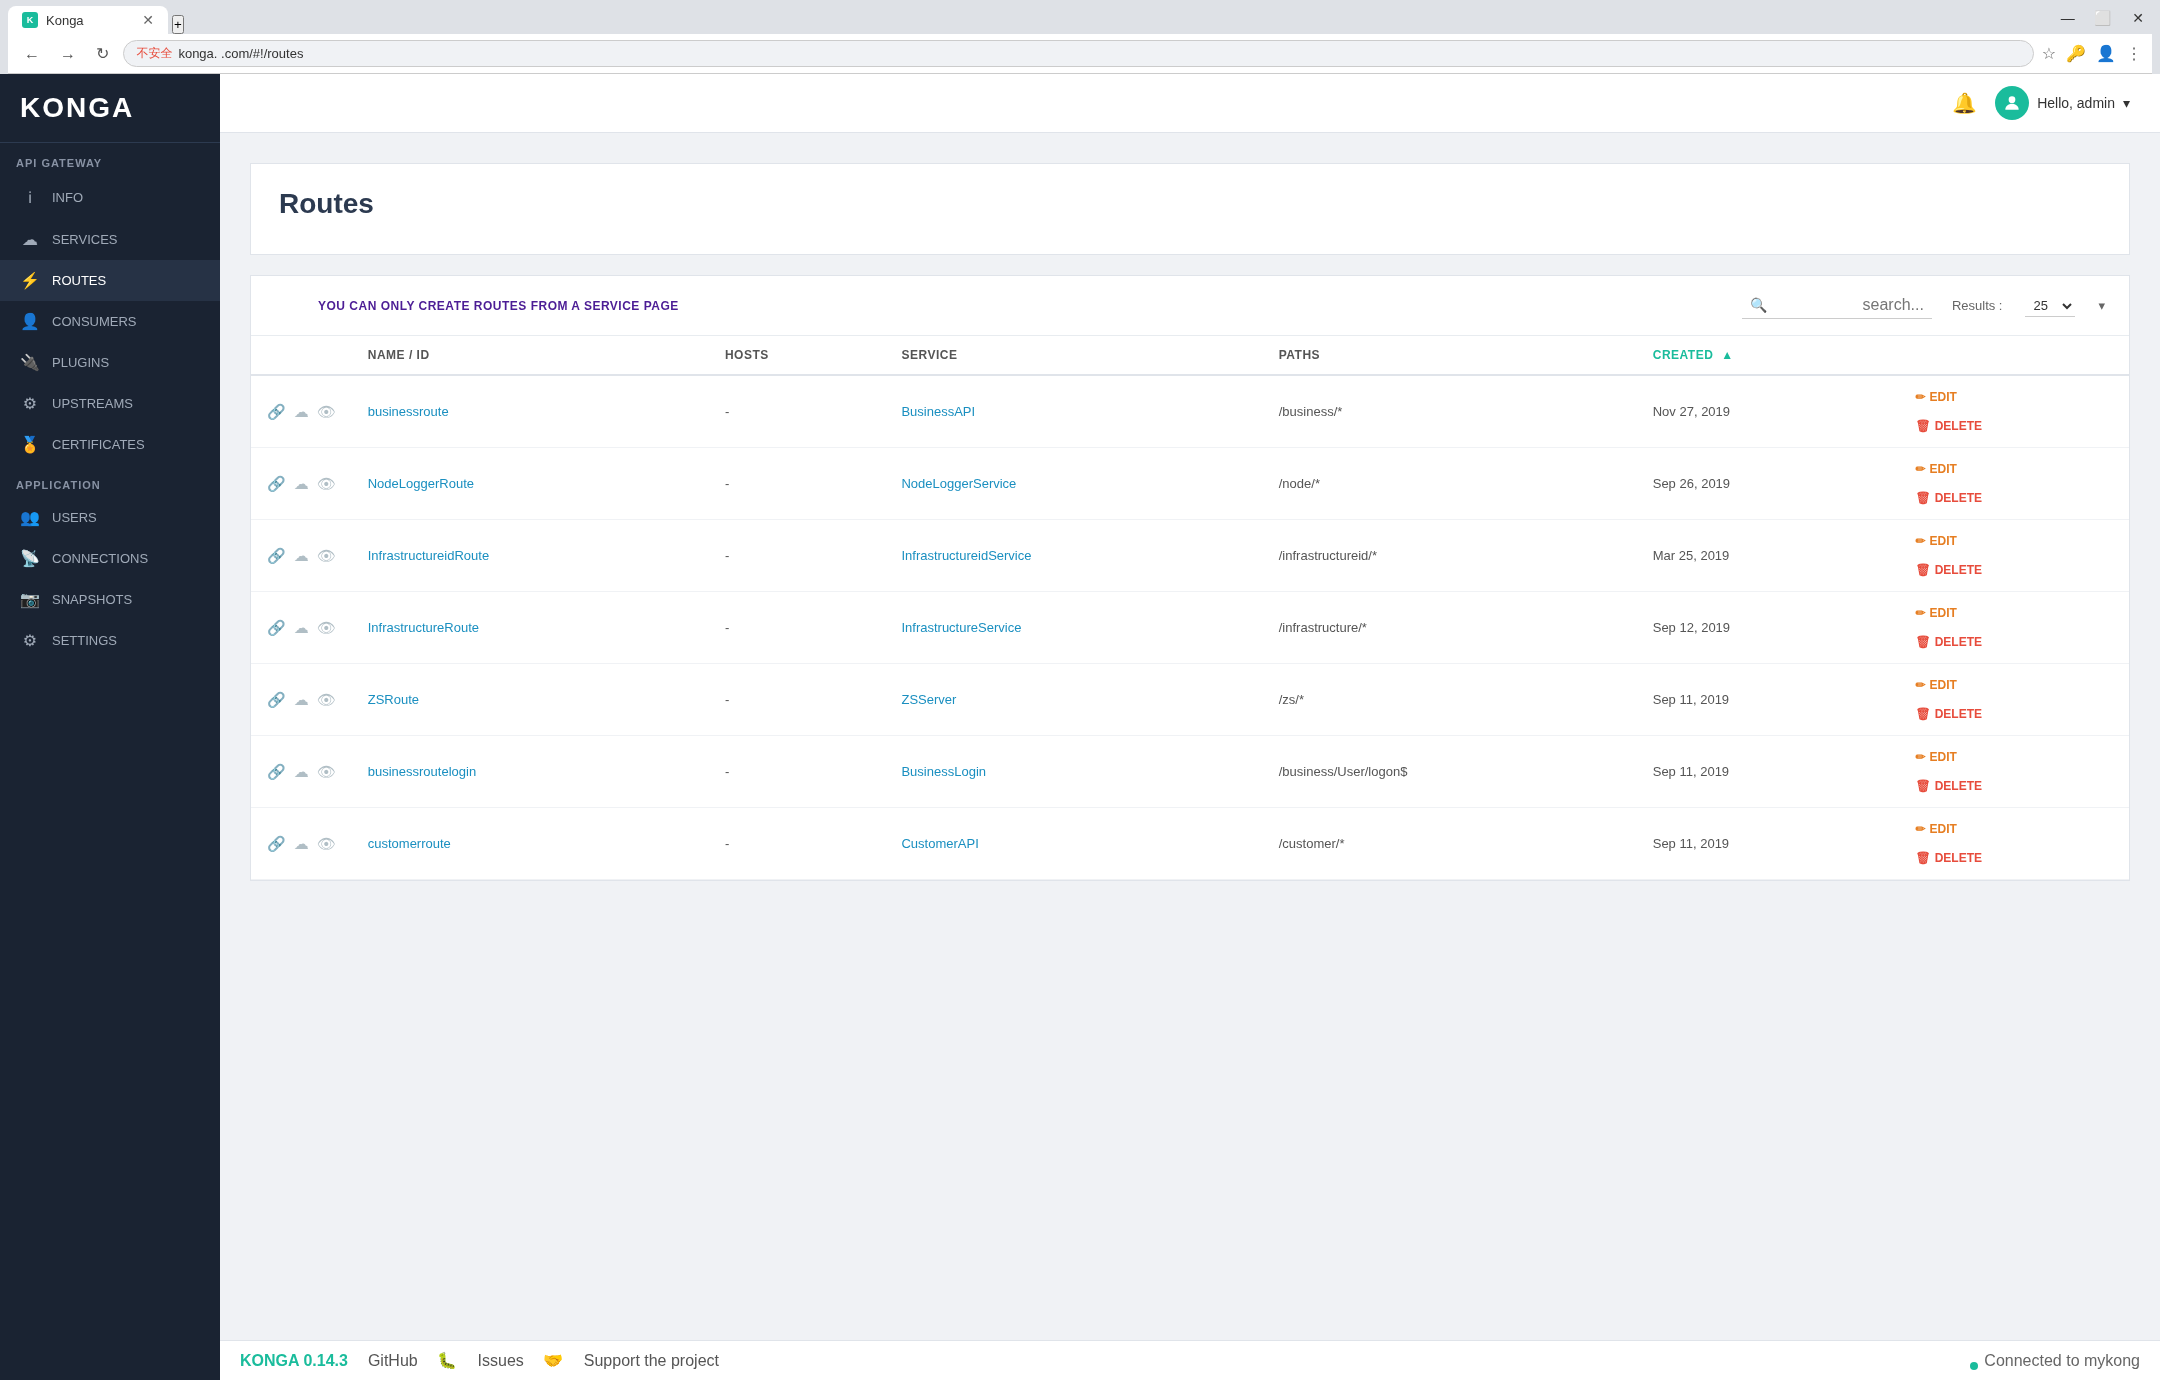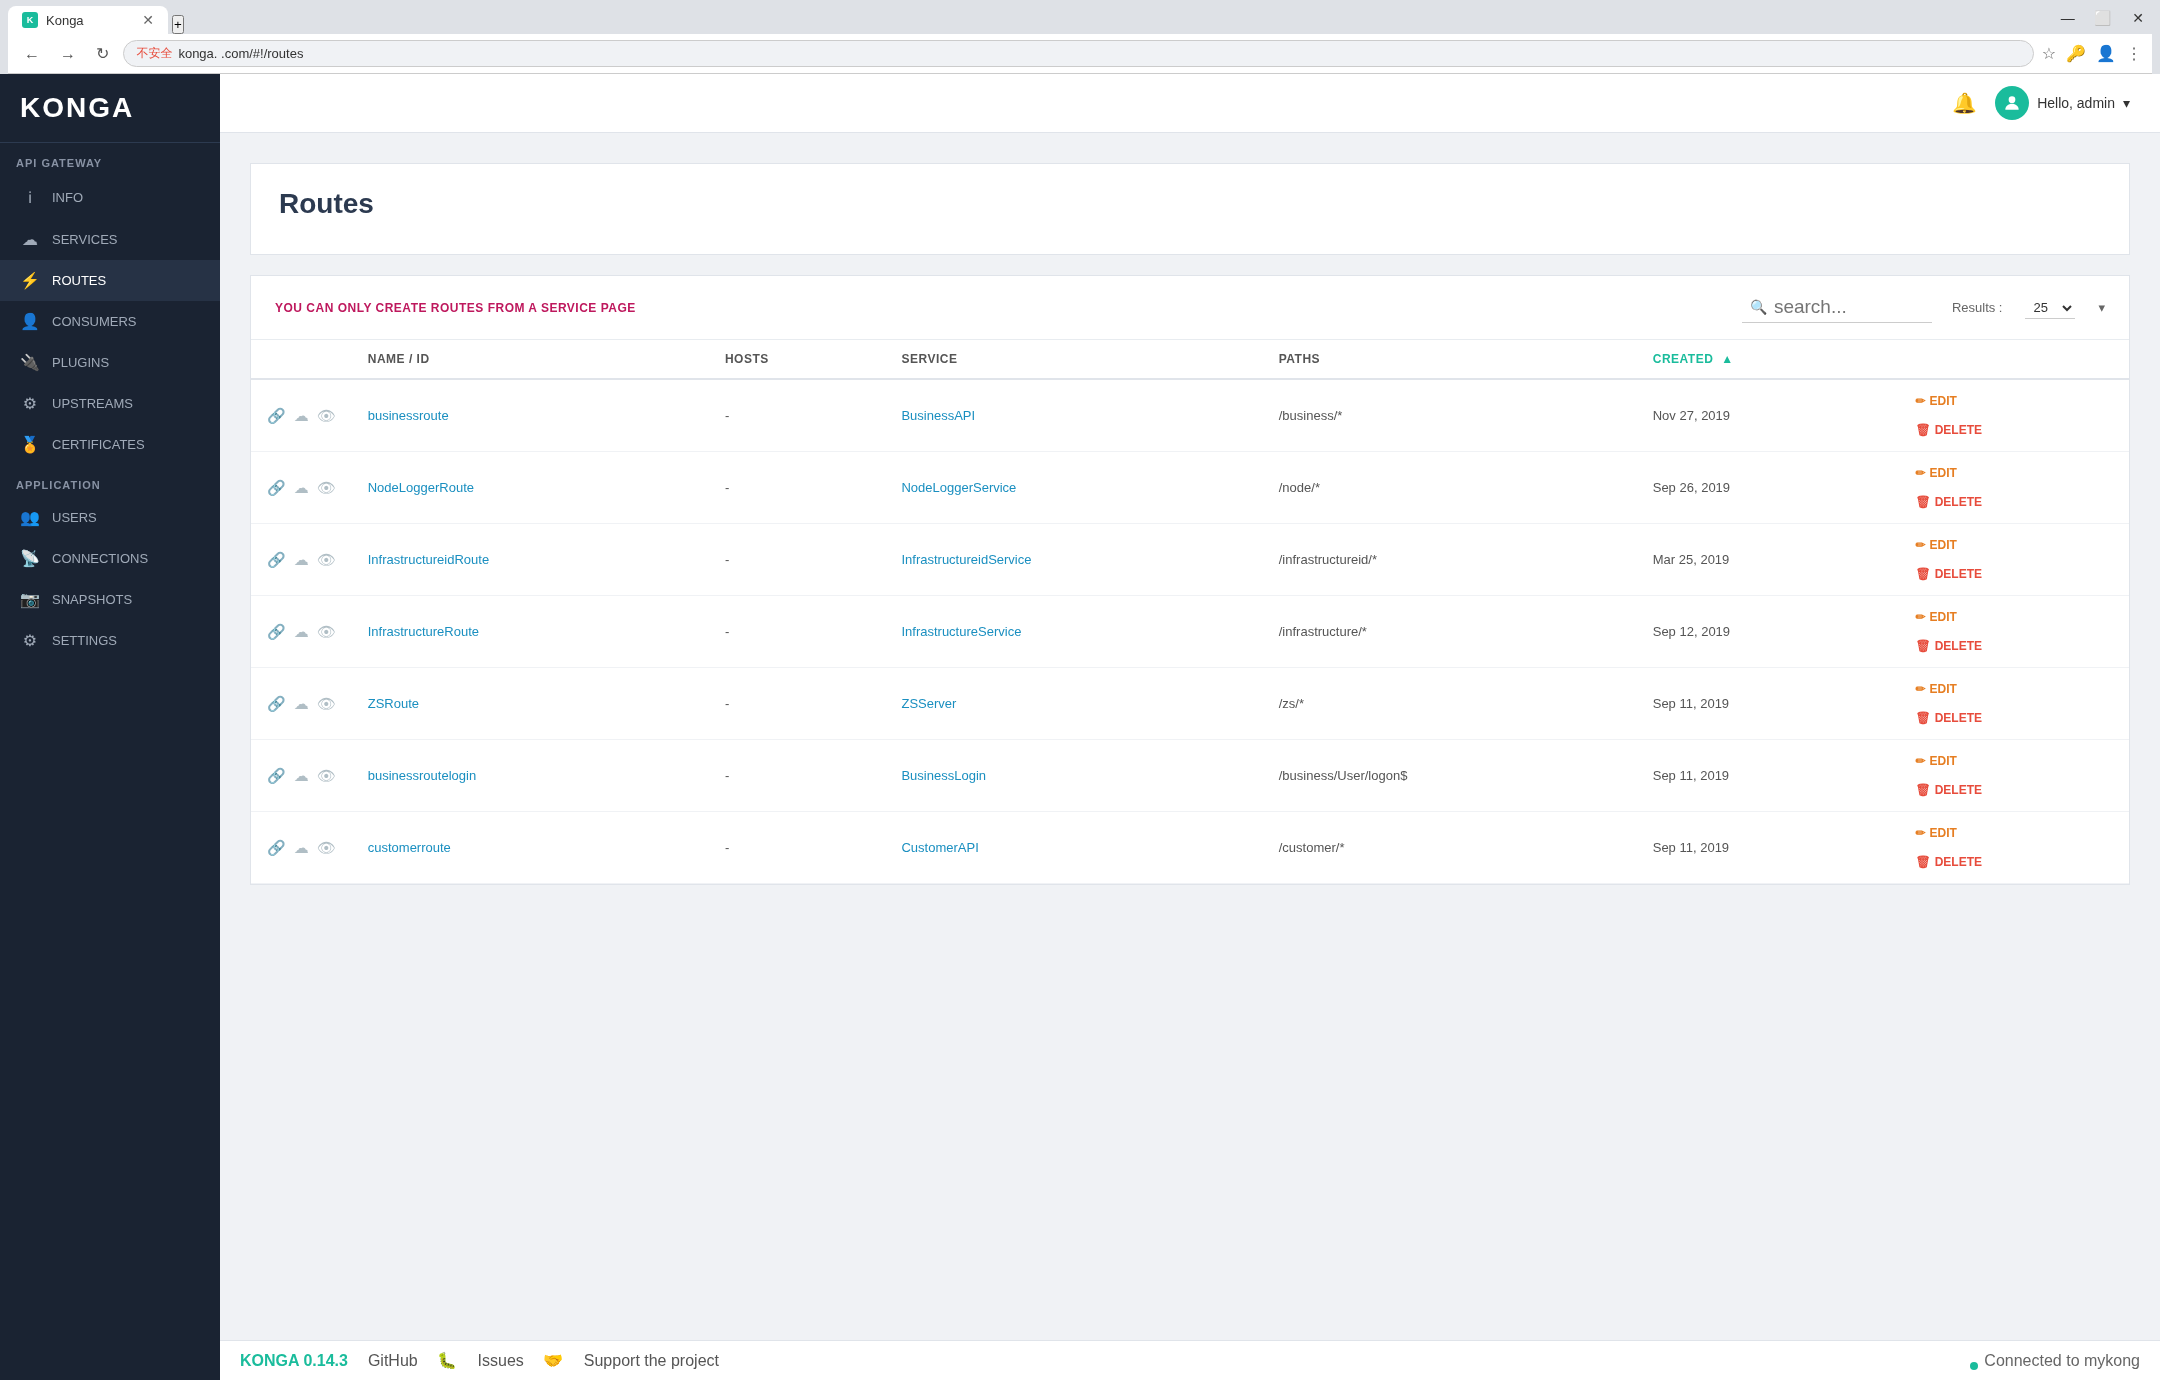--- a/index.html
+++ b/index.html
@@ -41,25 +41,25 @@
     .content-wrapper { padding: 30px; }
 
     
     .page-header { background: #fff; padding: 24px 28px; margin-bottom: 0; border: 1px solid #e0e4ea; }
     .page-title { font-size: 28px; font-weight: 700; color: #2c3a50; margin-bottom: 10px; }
     .page-description { font-size: 13px; color: #666; line-height: 1.6; }
 
     
     .table-section { background: #fff; border: 1px solid #e0e4ea; margin-top: 20px; }
     .table-toolbar { display: flex; align-items: center; padding: 16px 24px; border-bottom: 1px solid #e8ecf0; }
-    .create-notice { font-size: 12px; color: #be185d; font-weight: 600; letter-spacing: 0.5px; text-transform: uppercase; }
+    .create-notice { font-size: 12px; color: #4c1d95; font-weight: 600; letter-spacing: 0.5px; text-transform: uppercase; margin-left: 43px; }
     .toolbar-right { margin-left: auto; display: flex; align-items: center; gap: 20px; }
     .search-box { display: flex; align-items: center; border-bottom: 1px solid #ccc; padding: 4px 8px; gap: 6px; }
     .search-icon { color: #888; font-size: 14px; }
-    .search-input { border: none; outline: none; font-size: 19px; color: #333; width: 150px; background: transparent; }
+    .search-input { border: none; outline: none; font-size: 16px; color: #333; width: 150px; background: transparent; text-align: right; }
     .results-control { display: flex; align-items: center; gap: 23px; font-size: 13px; color: #666; }
     .results-select { border: none; border-bottom: 1px solid #ccc; font-size: 13px; color: #333; background: transparent; cursor: pointer; padding: 2px 4px; }
 
     
     .data-table { width: 100%; border-collapse: collapse; }
     .data-table thead tr { border-bottom: 2px solid #e0e4ea; }
     .data-table th { padding: 12px 16px; text-align: left; font-size: 12px; font-weight: 700; color: #555; letter-spacing: 0.5px; text-transform: uppercase; }
     .data-table th.sorted { color: #1abc9c; }
     .sort-arrow { margin-left: 4px; }
     .data-table tbody tr { border-bottom: 1px solid #f0f2f5; }

